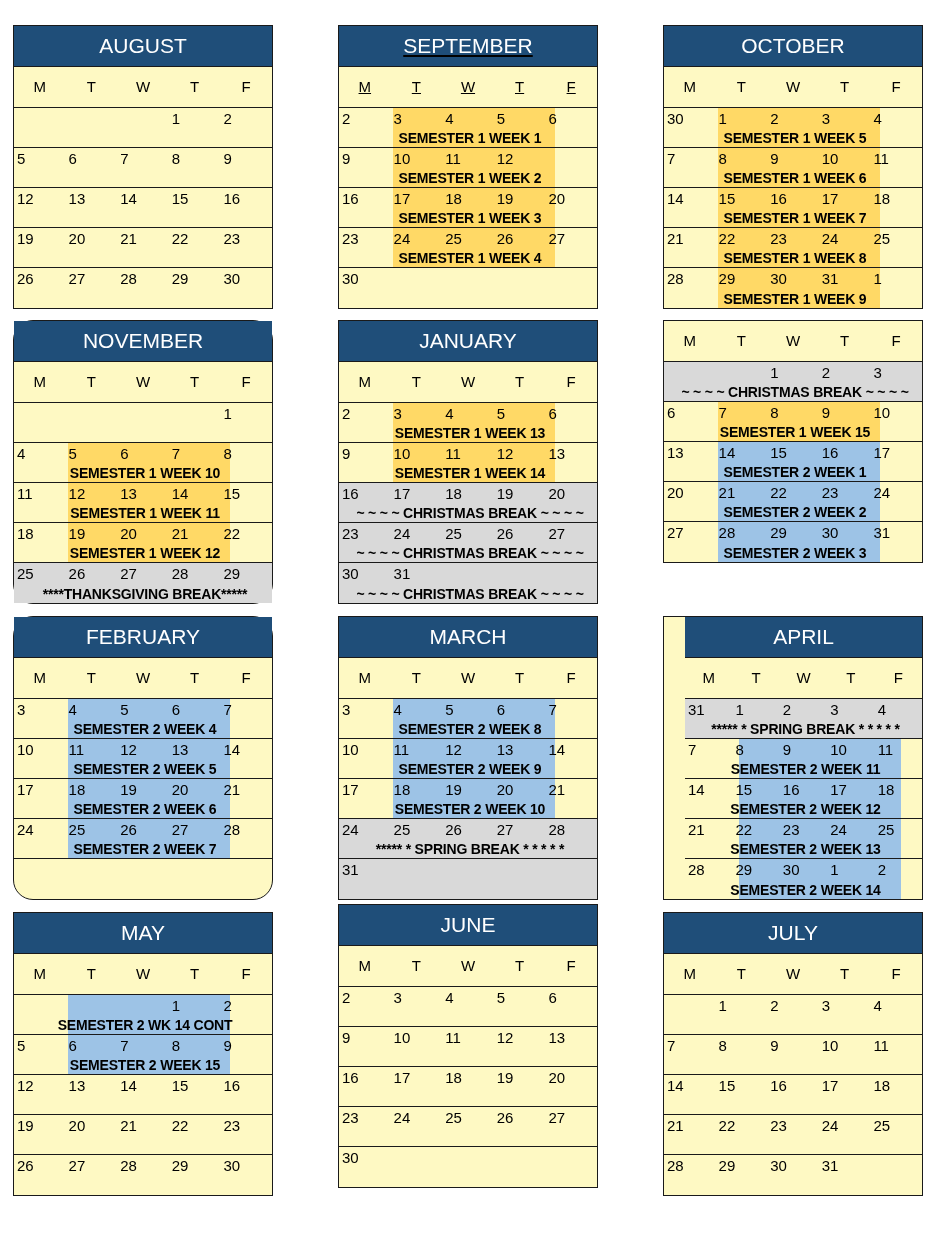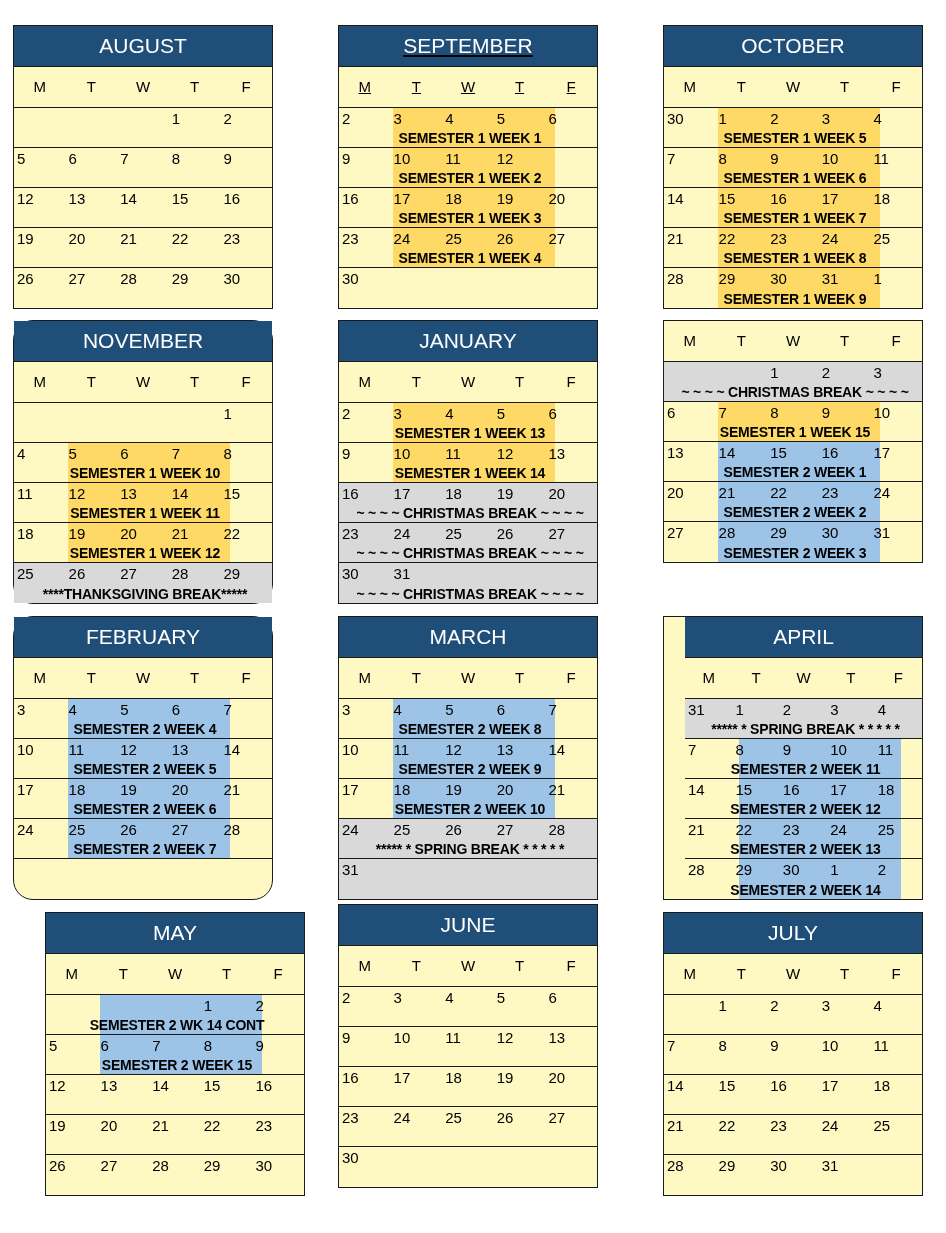--- a/index.html
+++ b/index.html
@@ -583,21 +583,21 @@
         <div class="days">
           <span class="d">28</span>
           <span class="d">29</span>
           <span class="d">30</span>
           <span class="d">1</span>
           <span class="d">2</span>
         </div>
         <div class="label">SEMESTER 2   WEEK 14</div>
       </div>
     </div>
-    <div class="month" style="left: 13px; top: 912px; margin-left: 32px;">
+    <div class="month" style="left: 13px; top: 912px;">
       <div class="month-header">MAY</div>
       <div class="dow-row">
         <div class="dow">M</div>
         <div class="dow">T</div>
         <div class="dow">W</div>
         <div class="dow">T</div>
         <div class="dow">F</div>
       </div>
       <div class="week">
         <div class="band blue"></div>

